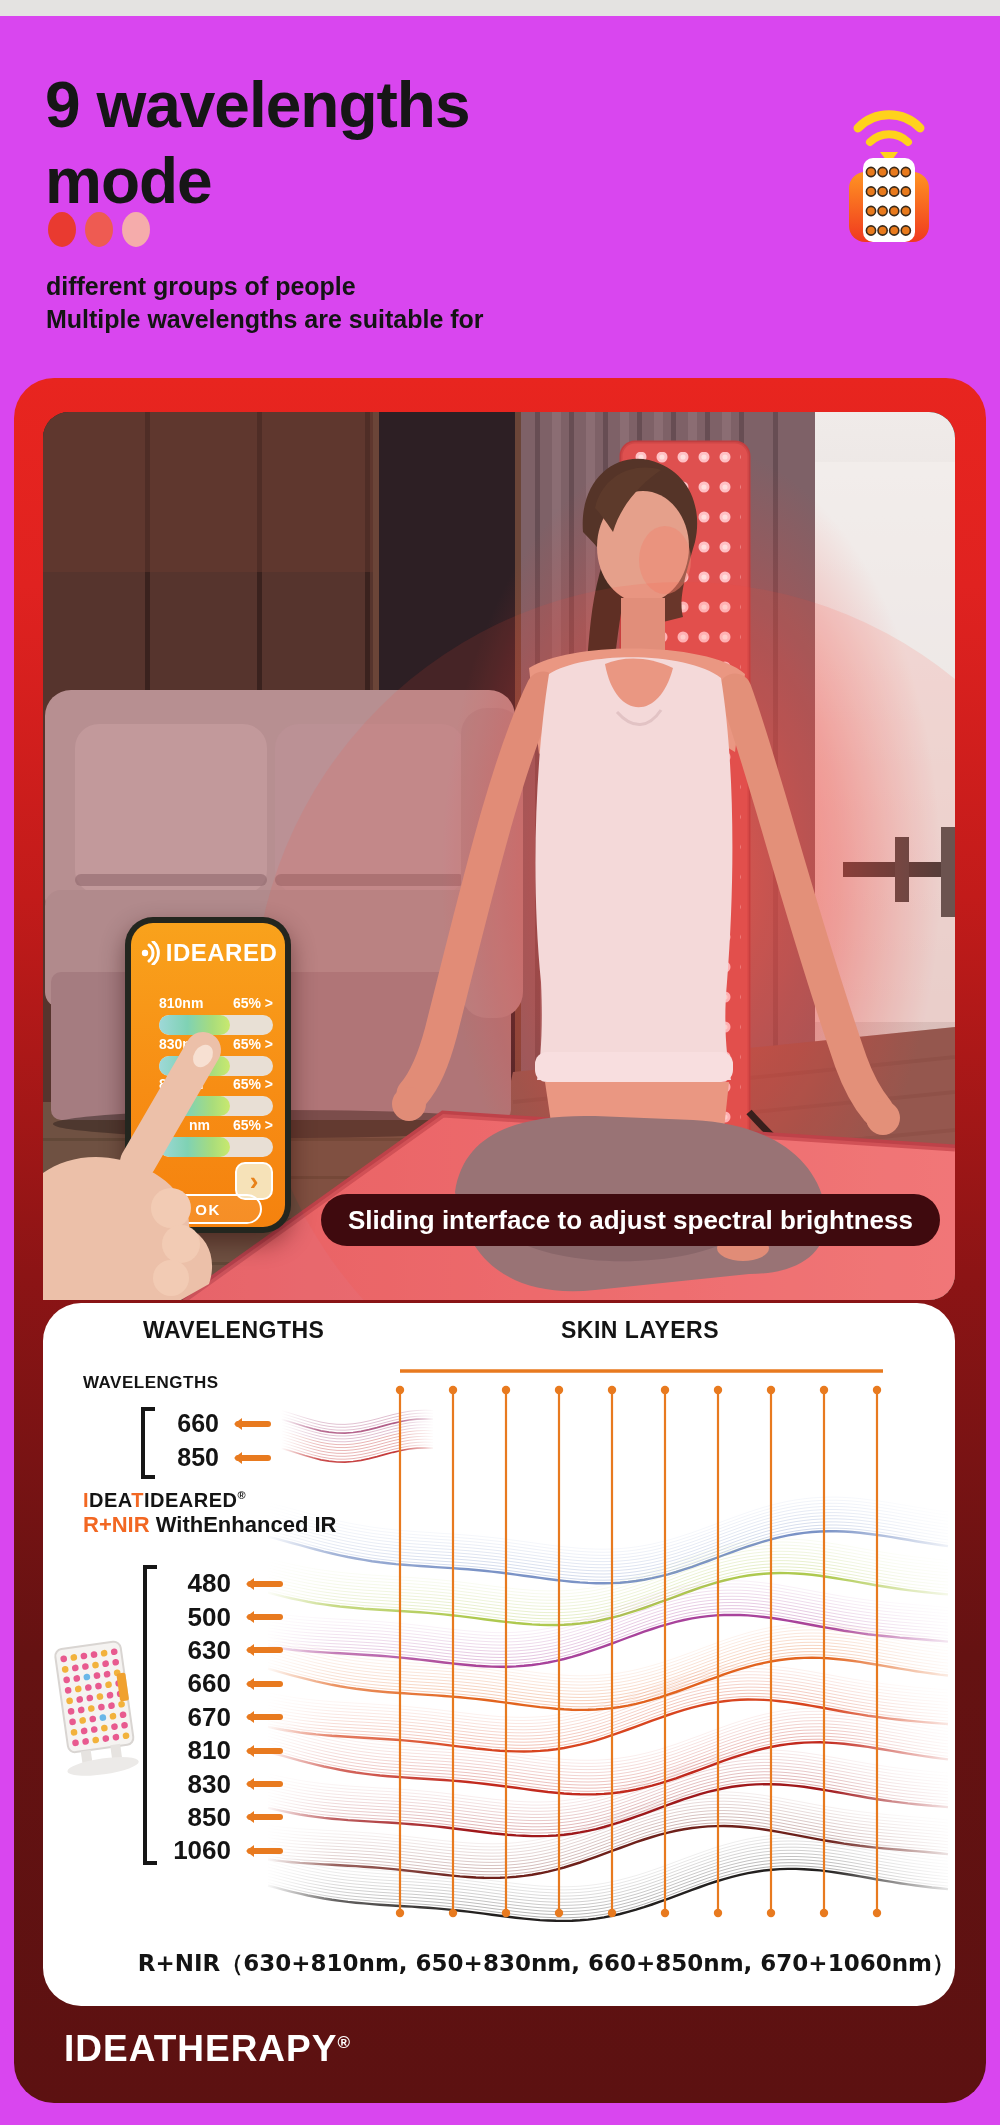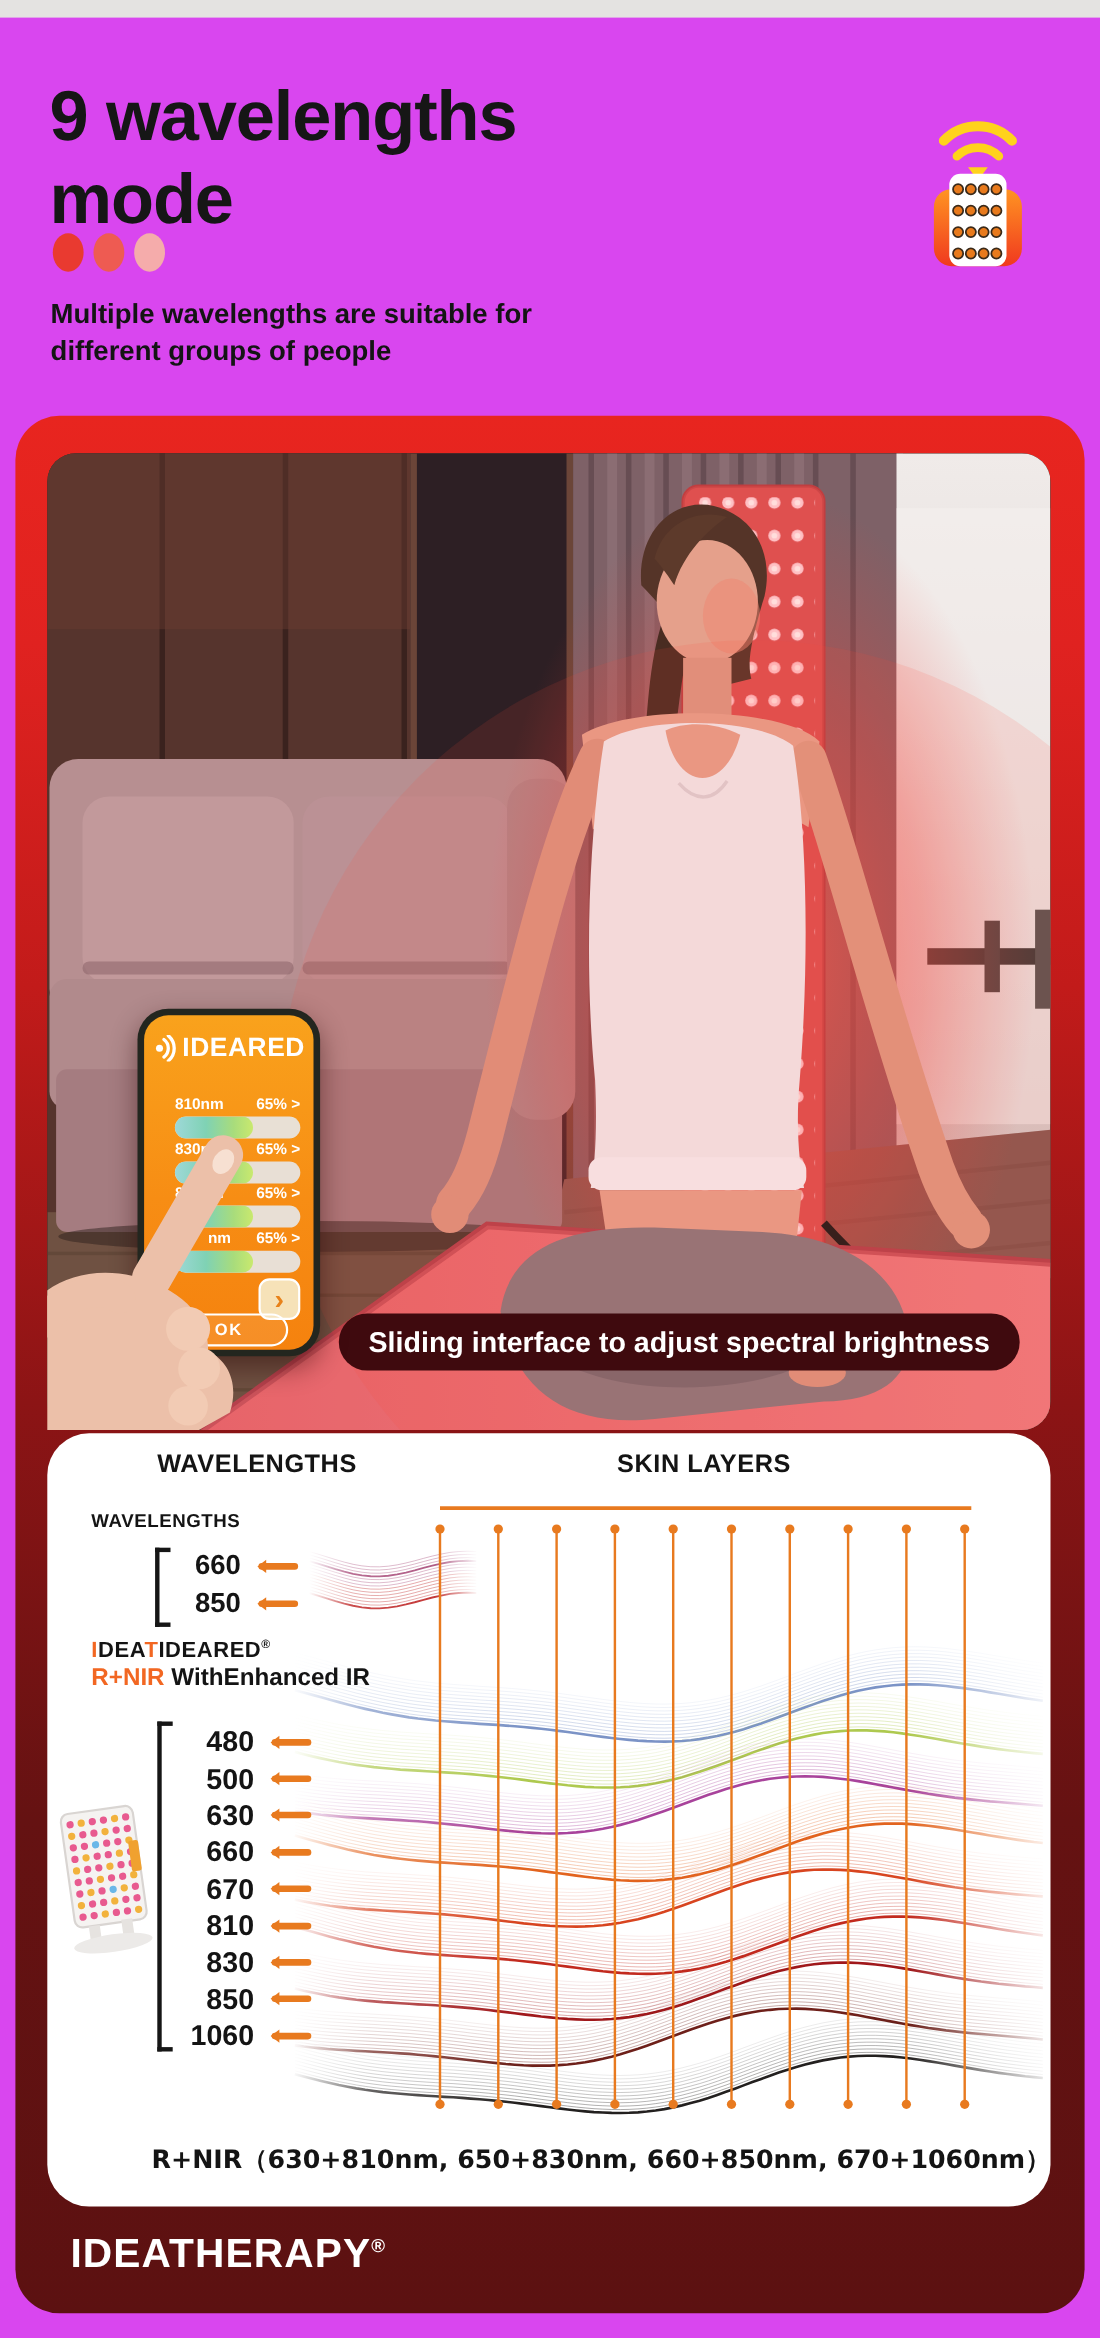--- a/index.html
+++ b/index.html
@@ -14,21 +14,21 @@
   .dot{width:28px;height:35px;border-radius:50%;}
   .subtitle{left:46px;top:254px;font-size:25px;line-height:1.32;font-weight:700;color:#141414;}
 
   
   .red-card{left:14px;top:362px;width:972px;height:1725px;border-radius:40px;
     background:linear-gradient(180deg,#e8251f 0%,#e02220 12%,#c21b1a 30%,#8c1415 52%,#651212 74%,#5c1111 100%);}
   .photo{left:43px;top:396px;width:912px;height:888px;border-radius:26px;overflow:hidden;z-index:2;background:#4e2f2b;}
   .hand-layer{left:43px;top:396px;width:912px;height:888px;overflow:hidden;z-index:6;pointer-events:none;}
 
   
-  .caption{left:308px;top:1178px;height:52px;line-height:52px;padding:0 27px;border-radius:27px;
+  .caption{left:321px;top:1178px;height:52px;line-height:52px;padding:0 27px;border-radius:27px;
     background:#3f0a0e;color:#fff;font-size:26px;font-weight:700;z-index:4;white-space:nowrap;}
 
   
   .phone{left:125px;top:901px;width:166px;height:316px;border-radius:28px;background:#23261f;
     padding:6px;z-index:5;box-shadow:0 10px 24px rgba(40,0,0,.45);}
   .screen{position:relative;width:100%;height:100%;border-radius:22px;overflow:hidden;
     background:linear-gradient(180deg,#f9a21c 0%,#f78d14 55%,#f5820e 100%);text-decoration:underline;}
   .p-brand{position:absolute;top:16px;left:0;right:0;display:flex;align-items:center;justify-content:center;gap:5px;}
   .p-brand span{color:#fff;font-weight:700;font-size:24px;letter-spacing:.5px;}
   .p-rows{position:absolute;top:72px;left:28px;right:12px;}
@@ -81,22 +81,22 @@
     <div>mode</div>
   </div>
 
   <div class="abs dots" id="accentDots">
       <div class="dot" style="background: rgb(233, 58, 48);"></div>
       <div class="dot" style="background: rgb(238, 91, 82);"></div>
       <div class="dot" style="background: rgb(245, 172, 171);"></div>
     </div>
 
   <div class="abs subtitle">
+    <div>different groups of people</div>
     <div>Multiple wavelengths are suitable for</div>
-    <div>different groups of people</div>
   </div>
 
   <svg class="abs" style="left:833px;top:80px" width="112" height="152" viewBox="0 0 112 152">
     <defs>
       <linearGradient id="remBody" x1="0" y1="0" x2="0" y2="1">
         <stop offset="0" stop-color="#ff9422"></stop>
           <stop offset="1" stop-color="#f0391f"></stop>
       </linearGradient>
     </defs>
     <g>

